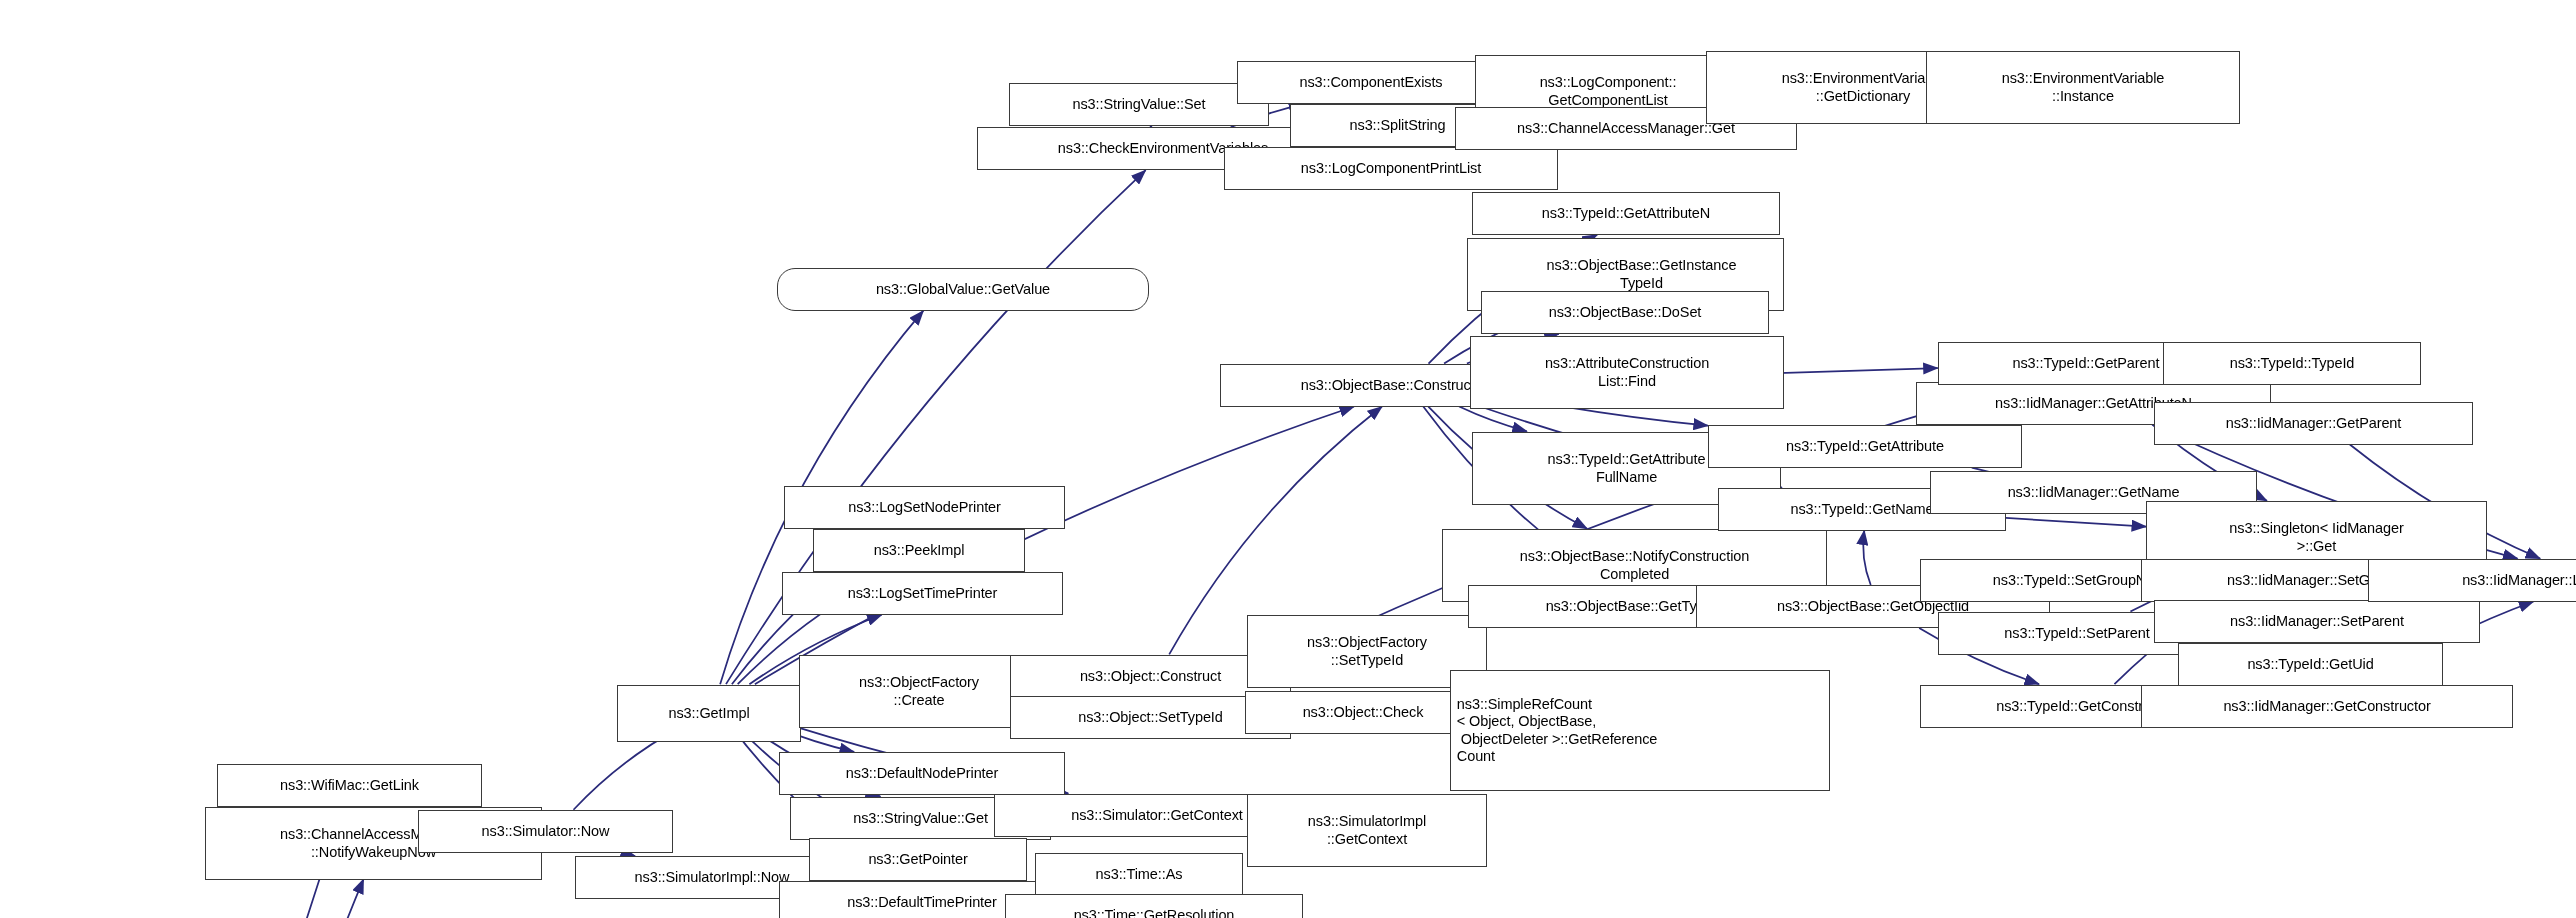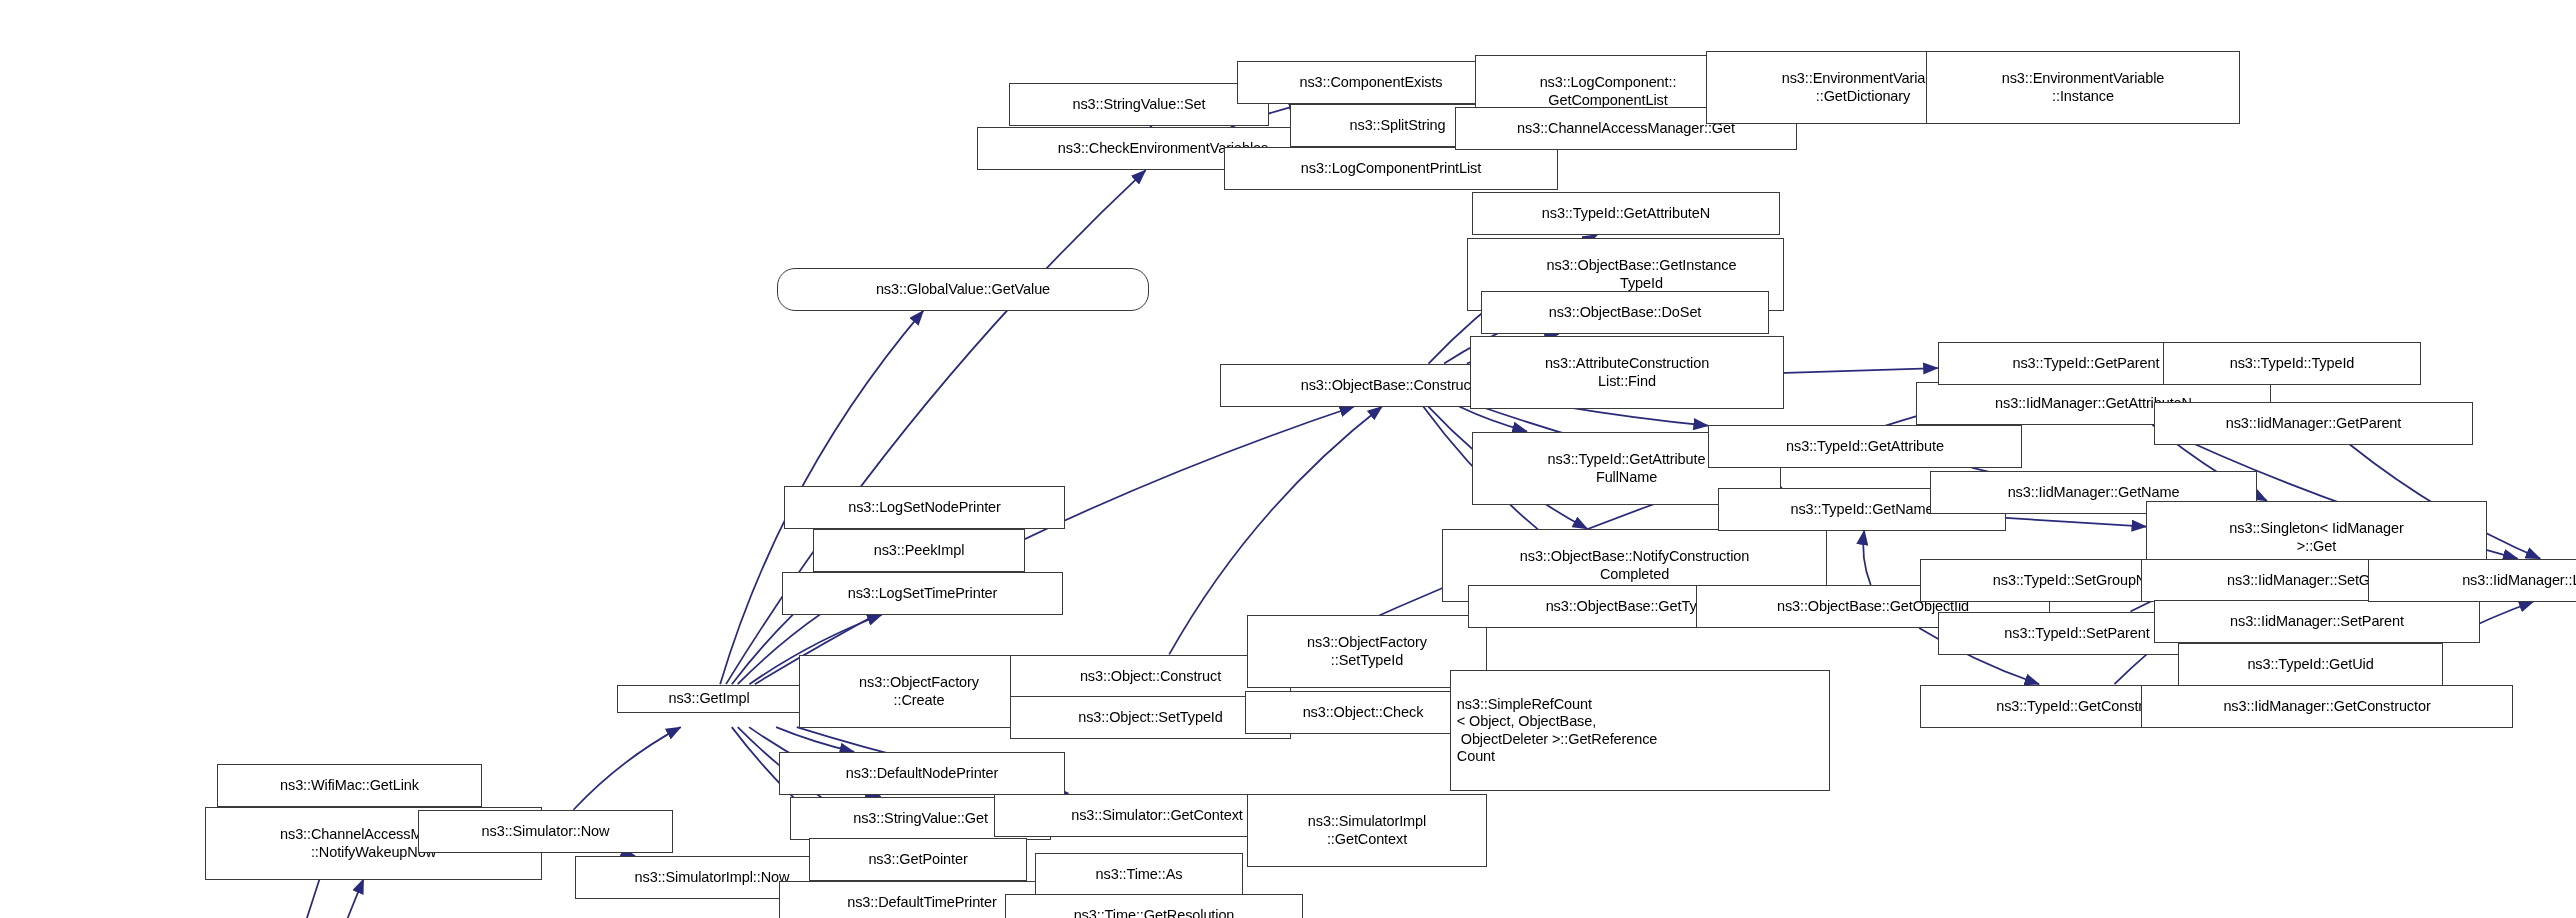--- a/index.html
+++ b/index.html
@@ -135,21 +135,21 @@
         <path d="M 2965.8 726.0 Q 2959.5 727.0 2953.2 728.0" fill="none" stroke="#2a2a7a" stroke-width="2.1" marker-end="url(#arrowhead)"></path>
         <path d="M 2866.5 828.0 Q 2959.5 766.2 3064.5 728.0" fill="none" stroke="#2a2a7a" stroke-width="2.1" marker-end="url(#arrowhead)"></path>
       </g>
   </svg>
   <div id="node-layer">
       <div class="node" style="left: 217px; top: 764px; width: 265px; height: 43px;">ns3::WifiMac::GetLink</div>
       <div class="node" style="left: 205px; top: 807px; width: 337px; height: 73px;">ns3::ChannelAccessManager
 ::NotifyWakeupNow</div>
       <div class="node" style="left: 418px; top: 810px; width: 255px; height: 43px;">ns3::Simulator::Now</div>
       <div class="node" style="left: 575px; top: 856px; width: 274px; height: 43px;">ns3::SimulatorImpl::Now</div>
-      <div class="node" style="left: 617px; top: 685px; width: 184px; height: 28px;">ns3::GetImpl</div>
+      <div class="node" style="left: 617px; top: 685px; width: 184px; height: 57px;">ns3::GetImpl</div>
       <div class="node" style="left: 799px; top: 655px; width: 240px; height: 73px;">ns3::ObjectFactory
 ::Create</div>
       <div class="node" style="left: 779px; top: 752px; width: 286px; height: 43px;">ns3::DefaultNodePrinter</div>
       <div class="node" style="left: 790px; top: 797px; width: 261px; height: 43px;">ns3::StringValue::Get</div>
       <div class="node" style="left: 809px; top: 838px; width: 218px; height: 43px;">ns3::GetPointer</div>
       <div class="node" style="left: 779px; top: 881px; width: 286px; height: 43px;">ns3::DefaultTimePrinter</div>
       <div class="node" style="left: 784px; top: 486px; width: 281px; height: 43px;">ns3::LogSetNodePrinter</div>
       <div class="node" style="left: 813px; top: 529px; width: 212px; height: 43px;">ns3::PeekImpl</div>
       <div class="node" style="left: 782px; top: 572px; width: 281px; height: 43px;">ns3::LogSetTimePrinter</div>
       <div class="node" style="left: 777px; top: 268px; width: 372px; height: 43px; border-radius: 18px;">ns3::GlobalValue::GetValue</div>

